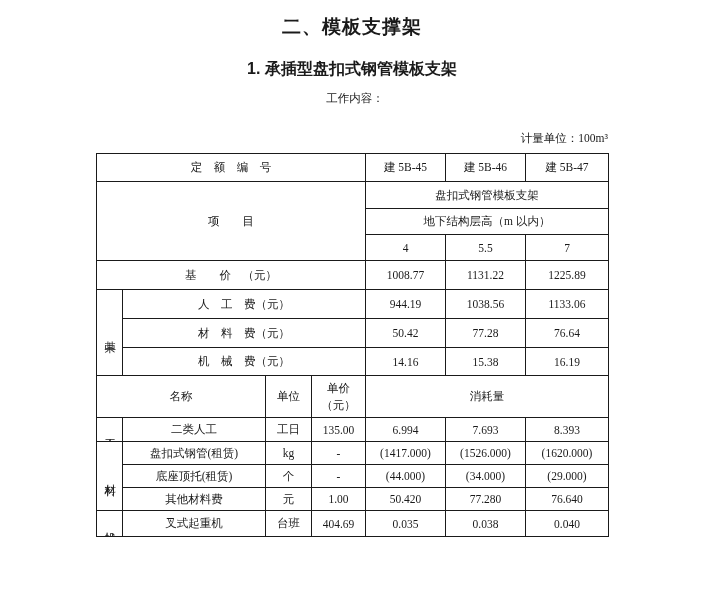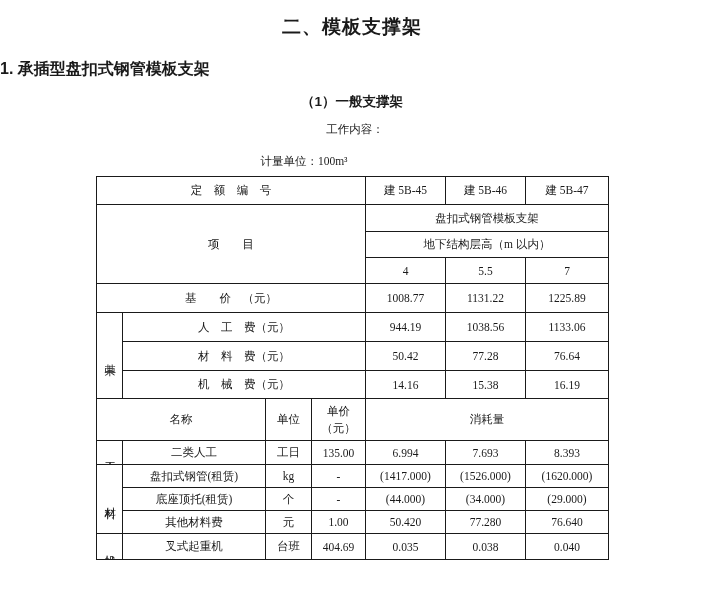--- a/index.html
+++ b/index.html
@@ -11,35 +11,35 @@
     overflow: hidden;
   }
   .page { width: 704px; height: 608px; position: relative; padding-top: 14px; }
 
   .h1 {
     text-align: center;
     font-family: "Liberation Sans", "DejaVu Sans", sans-serif;
     font-weight: bold; font-size: 19px; letter-spacing: 1px;
   }
   .h2 {
-    margin-top: 19px;
+    text-align: center; margin-top: 19px;
     font-family: "Liberation Sans", "DejaVu Sans", sans-serif;
     font-weight: bold; font-size: 16px;
   }
   .h3 {
     text-align: center; margin-top: 13px;
     font-family: "Liberation Sans", "DejaVu Sans", sans-serif;
     font-weight: bold; font-size: 13.5px;
   }
 
   .work { margin: 9px 0 0 100px; width: 510px; font-size: 11.5px; line-height: 1.6; display: flex; justify-content: center; }
   .work .lbl { white-space: nowrap; flex: 0 0 auto; }
   .work .txt { flex: 1 1 auto; }
 
-  .unit-note { width: 608px; text-align: center; font-size: 11.5px; margin-top: 16px; }
+  .unit-note { width: 608px; text-align: right; font-size: 11.5px; margin-top: 24px; }
 
   table.quota {
     margin: 7px 0 0 96px;
     width: 512px;
     border-collapse: collapse;
     table-layout: fixed;
     font-size: 11.5px;
   }
   table.quota td {
     border: 1px solid #1a1a1a;
@@ -65,21 +65,20 @@
 
   .note { margin: 9px 0 0 96px; width: 514px; font-size: 11.5px; line-height: 1.9; text-indent: 2.5em; }
 </style>
 </head>
 <body>
 
 <div class="page">
 
   <div class="h1">二、模板支撑架</div>
   <div class="h2">1. 承插型盘扣式钢管模板支架</div>
-  <div class="h3">（1）一般支撑架</div>
 
   <div class="work">
     <span class="lbl">工作内容：</span>
   </div>
 
   <div class="unit-note">计量单位：100m³</div>
 
   <table class="quota">
     <colgroup>
       <col class="c0">

